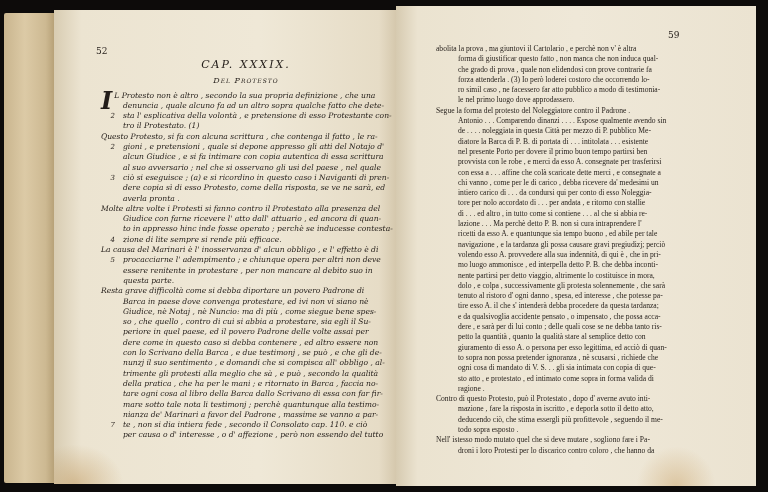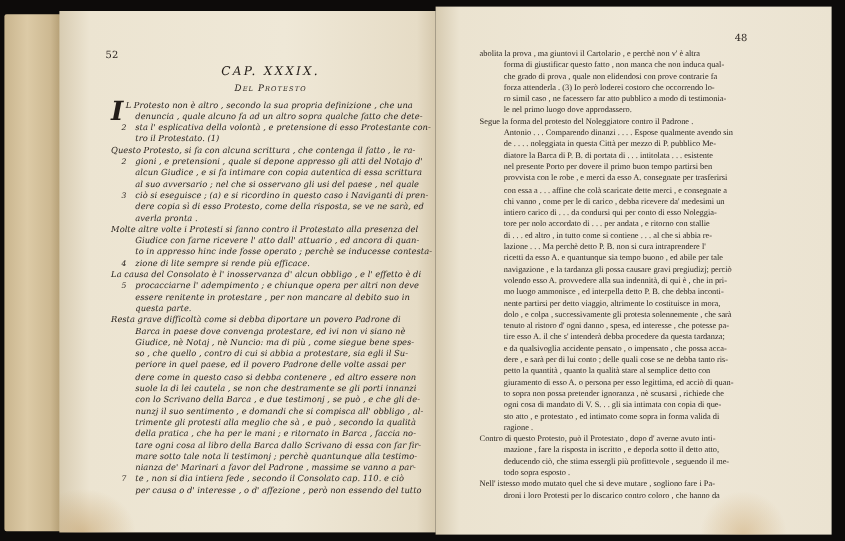--- a/index.html
+++ b/index.html
@@ -54,50 +54,49 @@
           <span class="line hang"><span class="marg"></span>dere copia sì di esso Protesto, come della risposta, se ve ne sarà, ed</span>
           <span class="line hang"><span class="marg"></span>averla pronta .</span>
         </div>
         <div class="para">
           <span class="line first">Molte altre volte i Protesti si fanno contro il Protestato alla presenza del</span>
           <span class="line hang"><span class="marg"></span>Giudice con farne ricevere l' atto dall' attuario , ed ancora di quan-</span>
           <span class="line hang"><span class="marg"></span>to in appresso hinc inde fosse operato ; perchè se inducesse contesta-</span>
           <span class="line hang"><span class="marg">4</span>zione di lite sempre si rende più efficace.</span>
         </div>
         <div class="para">
-          <span class="line first">La causa del Consolato è l' inosservanza d' alcun obbligo , e l' effetto è di</span>
+          <span class="line first">La causa del Marinari è l' inosservanza d' alcun obbligo , e l' effetto è di</span>
           <span class="line hang"><span class="marg">5</span>procacciarne l' adempimento ; e chiunque opera per altri non deve</span>
           <span class="line hang"><span class="marg"></span>essere renitente in protestare , per non mancare al debito suo in</span>
           <span class="line hang"><span class="marg"></span>questa parte.</span>
         </div>
         <div class="para">
           <span class="line first">Resta grave difficoltà come si debba diportare un povero Padrone di</span>
           <span class="line hang"><span class="marg"></span>Barca in paese dove convenga protestare, ed ivi non vi siano nè</span>
           <span class="line hang"><span class="marg"></span>Giudice, nè Notaj , nè Nuncio: ma di più , come siegue bene spes-</span>
           <span class="line hang"><span class="marg"></span>so , che quello , contro di cui si abbia a protestare, sia egli il Su-</span>
           <span class="line hang"><span class="marg"></span>periore in quel paese, ed il povero Padrone delle volte assai per</span>
           <span class="line hang"><span class="marg"></span>dere come in questo caso si debba contenere , ed altro essere non</span>
-          <span class="line hang"><span class="marg"></span>suole la di lei cautela , se non che destramente se gli porti innanzi</span>
           <span class="line hang"><span class="marg"></span>con lo Scrivano della Barca , e due testimonj , se può , e che gli de-</span>
           <span class="line hang"><span class="marg"></span>nunzj il suo sentimento , e domandi che si compisca all' obbligo , al-</span>
           <span class="line hang"><span class="marg"></span>trimente gli protesti alla meglio che sà , e può , secondo la qualità</span>
           <span class="line hang"><span class="marg"></span>della pratica , che ha per le mani ; e ritornato in Barca , faccia no-</span>
           <span class="line hang"><span class="marg"></span>tare ogni cosa al libro della Barca dallo Scrivano di essa con far fir-</span>
           <span class="line hang"><span class="marg"></span>mare sotto tale nota li testimonj ; perchè quantunque alla testimo-</span>
           <span class="line hang"><span class="marg"></span>nianza de' Marinari a favor del Padrone , massime se vanno a par-</span>
           <span class="line hang"><span class="marg">7</span>te , non si dia intiera fede , secondo il Consolato cap. 110. e ciò</span>
           <span class="line hang"><span class="marg"></span>per causa o d' interesse , o d' affezione , però non essendo del tutto</span>
         </div>
       </div>
   </div>
 </div>
 
 <div class="right-page">
   <div class="stain-r"></div>
-  <div class="page-num" style="left:272px;top:24px;">48</div>
+  <div class="page-num" style="left:272px;top:24px;">59</div>
   <div class="text-block" style="left:40px;top:38px;width:300px;font-family:Liberation Serif, serif;">
     <div id="right-paras">
         <div class="para">
           <span class="line first">abolita la prova , ma giuntovi il Cartolario , e perchè non v' è altra</span>
           <span class="line hang"><span class="marg"></span>forma di giustificar questo fatto , non manca che non induca qual-</span>
           <span class="line hang"><span class="marg"></span>che grado di prova , quale non elidendosi con prove contrarie fa</span>
           <span class="line hang"><span class="marg"></span>forza attenderla . (3) Io però loderei costoro che occorrendo lo-</span>
           <span class="line hang"><span class="marg"></span>ro simil caso , ne facessero far atto pubblico a modo di testimonia-</span>
           <span class="line hang"><span class="marg"></span>le nel primo luogo dove approdassero.</span>
         </div>

